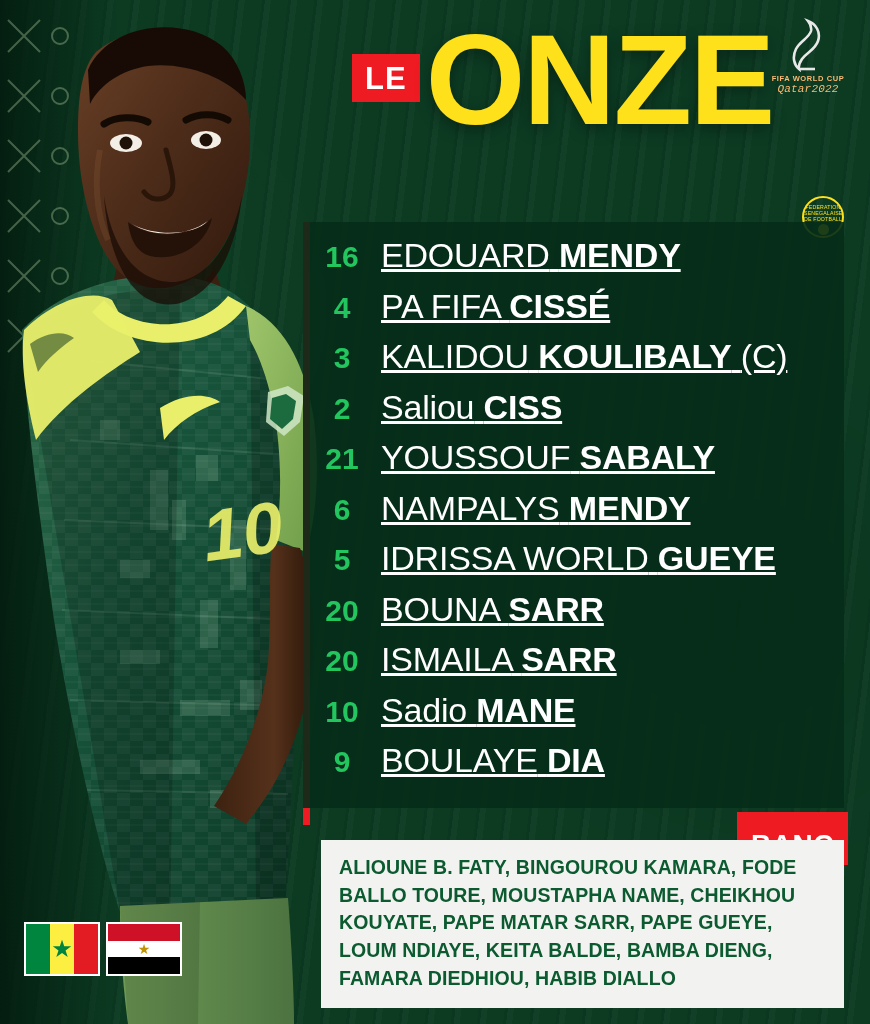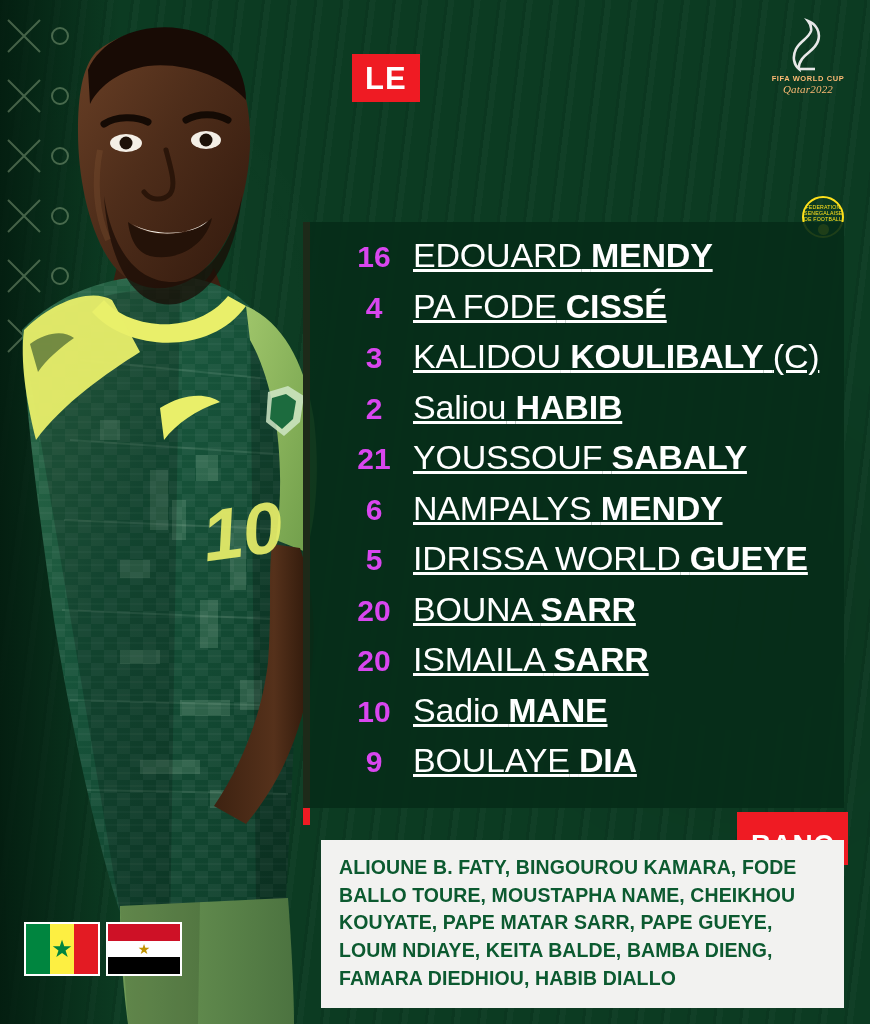--- a/index.html
+++ b/index.html
@@ -95,21 +95,21 @@
     width: 80px;
     text-align: center;
     color: #fdba74;
   }
   .fifa-emblem {
     width: 46px; height: 54px;
     margin: 0 auto 2px auto;
     position: relative;
   }
   .fifa-txt1 { font-size: 7.5px; letter-spacing: .6px; font-weight: bold; }
-  .fifa-txt2 { font-size: 11px; letter-spacing: .2px; font-family: Liberation Serif, serif; font-style: italic; }
+  .fifa-txt2 { font-size: 11px; letter-spacing: .2px; font-family: Liberation Mono, monospace; font-style: italic; }
 
   
   .stamp {
     position: absolute;
     right: 26px;
     top: 196px;
     width: 42px; height: 42px;
     border-radius: 50%;
     border: 2px solid #ffe11b;
     color: #ffe11b;
@@ -144,25 +144,24 @@
     background: #ef1b23;
   }
   .row {
     display: flex;
     align-items: baseline;
     height: 50.5px;
   }
   .num {
     width: 78px;
     text-align: center;
-    color: #d946ef;
+    color: #22c55e;
     font-weight: bold;
     font-size: 30px;
     flex: 0 0 78px;
-    padding-left: 32px;
   }
   .pname {
     color: #ffffff;
     font-size: 34px;
     letter-spacing: -0.2px;
     white-space: nowrap;
     text-decoration: underline;
   }
   .pname .first { font-weight: normal; }
   .pname .last { font-weight: bold; }
@@ -367,20 +366,21 @@
     <path d="M132 224 C154 238 188 236 208 221 C196 234 158 238 132 224 Z" fill="#f6f2e9"></path>
 
     <path d="M104 196 C112 248 136 284 176 282 C208 278 232 244 242 196
              C236 252 214 296 176 304 C132 310 108 258 104 196 Z" fill="#1a0c05" opacity=".75"></path>
 
     <path d="M100 150 C94 180 96 214 108 240" stroke="#8a5c38" stroke-width="6" fill="none" opacity=".25"></path>
   </svg>
 
   <div class="header">
     <div class="le-badge">LE</div>
+    <div class="onze">ONZE</div>
   </div>
 
   <div class="fifa-badge">
     <div class="fifa-emblem">
       <svg viewBox="0 0 46 54" width="46" height="54">
         <path d="M23 3 C31 6 36 14 33 23 C30 32 22 34 17 41 C13 47 14 51 14 51
                  C9 47 7 39 11 31 C15 23 24 20 26 13 C27 8 23 3 23 3 Z" fill="none" stroke="#e8e8e8" stroke-width="2.6"></path>
         <path d="M14 51 L30 51" stroke="#e8e8e8" stroke-width="2.6"></path>
       </svg>
     </div>
@@ -401,40 +401,40 @@
       <div class="pname">
         <span class="first">EDOUARD</span>
         <span class="last">MENDY</span>
         <span class="cap"></span>
       </div>
     </div>
 
     <div class="row">
       <div class="num">4</div>
       <div class="pname">
-        <span class="first">PA FODE</span>
+        <span class="first">PA FIFA</span>
         <span class="last">CISSÉ</span>
         <span class="cap"></span>
       </div>
     </div>
 
     <div class="row">
       <div class="num">3</div>
       <div class="pname">
         <span class="first">KALIDOU</span>
         <span class="last">KOULIBALY</span>
         <span class="cap">(C)</span>
       </div>
     </div>
 
     <div class="row">
       <div class="num">2</div>
       <div class="pname">
         <span class="first">Saliou</span>
-        <span class="last">HABIB</span>
+        <span class="last">CISS</span>
         <span class="cap"></span>
       </div>
     </div>
 
     <div class="row">
       <div class="num">21</div>
       <div class="pname">
         <span class="first">YOUSSOUF</span>
         <span class="last">SABALY</span>
         <span class="cap"></span>

